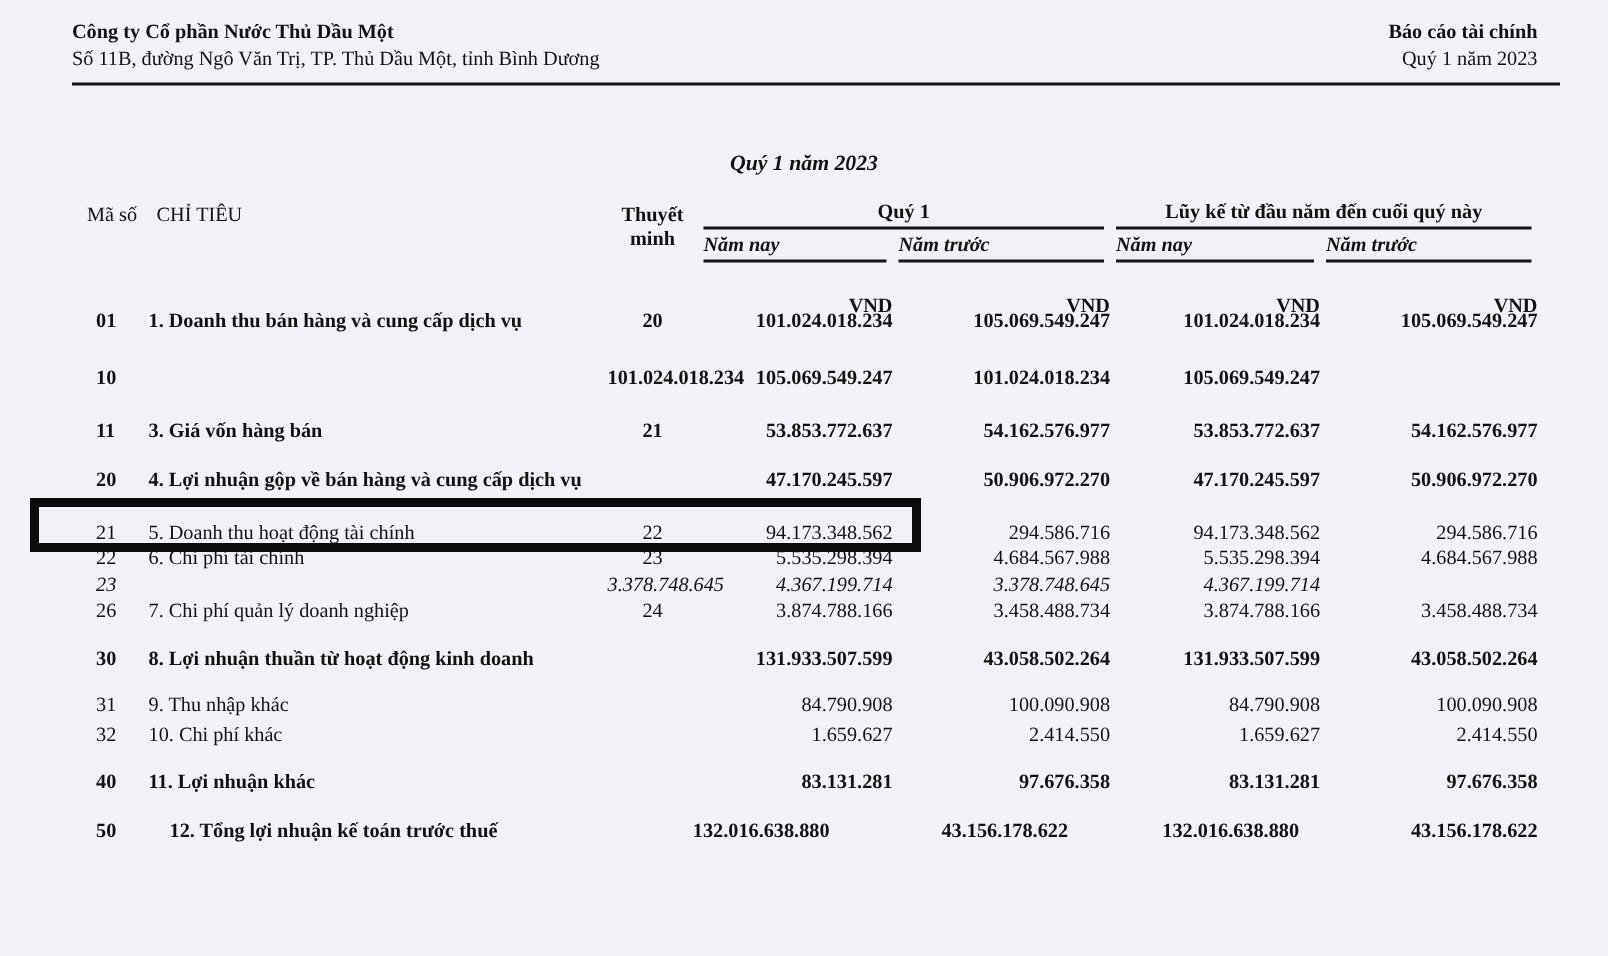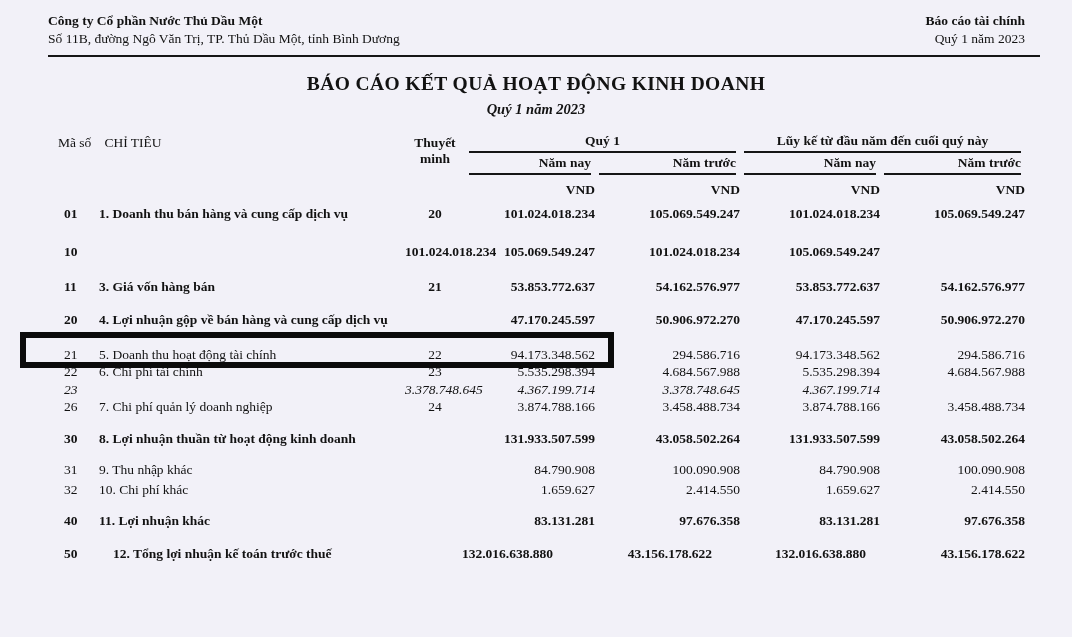--- a/index.html
+++ b/index.html
@@ -57,29 +57,29 @@
     text-align:center;font-weight:bold;line-height:16px;padding-top:3px;
   }
   .h-group{
     grid-row:1;align-self:end;text-align:center;font-weight:bold;
     border-bottom:2px solid #161616;padding-bottom:2px;margin:0 4px;
     white-space:nowrap;line-height:17px;
   }
   .h-group.q1{grid-column:4/6;}
   .h-group.ytd{grid-column:6/8;}
   .h-sub{
-    grid-row:2;text-align:right;font-weight:bold;
+    grid-row:2;text-align:left;font-weight:bold;
     border-bottom:2px solid #161616;
-    height:20px;line-height:20px;margin:0 4px;
+    height:20px;line-height:20px;margin:0 4px;font-style:italic;
   }
   .h-sub.c4{grid-column:4;} .h-sub.c5{grid-column:5;}
   .h-sub.c6{grid-column:6;} .h-sub.c7{grid-column:7;}
   .h-unit{
     grid-row:3;text-align:right;font-weight:bold;
-    height:20px;line-height:19px;padding-top:5px;
+    height:20px;line-height:19px;padding-top:19px;
   }
   .h-unit.c4{grid-column:4;} .h-unit.c5{grid-column:5;}
   .h-unit.c6{grid-column:6;} .h-unit.c7{grid-column:7;}
   
   .rows{position:absolute;top:199px;left:0;right:0;padding:0 47px 0 61px;}
   .trow{line-height:17px;font-size:13.5px;}
   .trow .cell{white-space:nowrap;overflow:visible;}
   .trow .code{padding-left:3px;}
   .trow .note{text-align:center;}
   .trow .q1_current,.trow .q1_prior,.trow .ytd_current,.trow .ytd_prior{text-align:right;}
@@ -103,21 +103,20 @@
       <div class="line">Số 11B, đường Ngô Văn Trị, TP. Thủ Dầu Một, tỉnh Bình Dương</div>
     </div>
     <div class="right">
       <div class="line bold">Báo cáo tài chính</div>
       <div class="line">Quý 1 năm 2023</div>
     </div>
   </div>
 
   <div class="rule"></div>
 
-  <div class="title">BÁO CÁO KẾT QUẢ HOẠT ĐỘNG KINH DOANH</div>
   <div class="subtitle">Quý 1 năm 2023</div>
 
   <div class="thead gridcols">
     <div class="h-codes">
       <span>Mã số</span>
       <span>CHỈ TIÊU</span>
     </div>
     <div class="h-note">
       <div>Thuyết</div>
       <div>minh</div>

